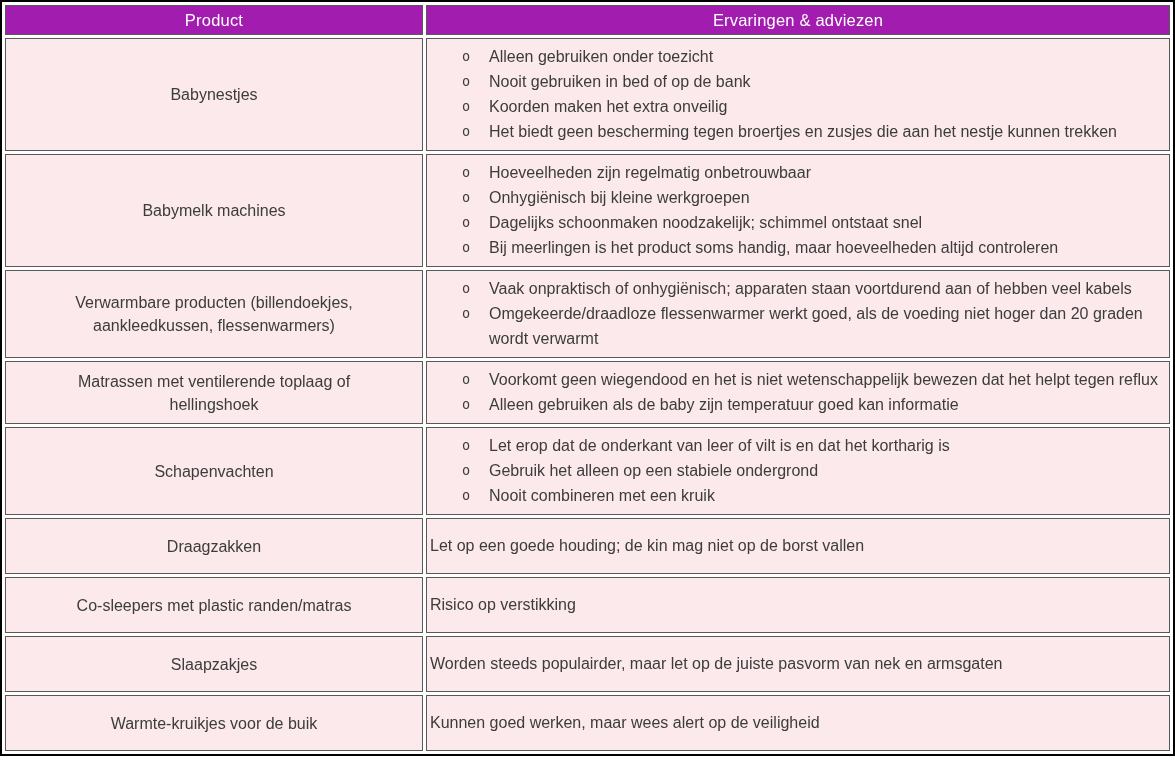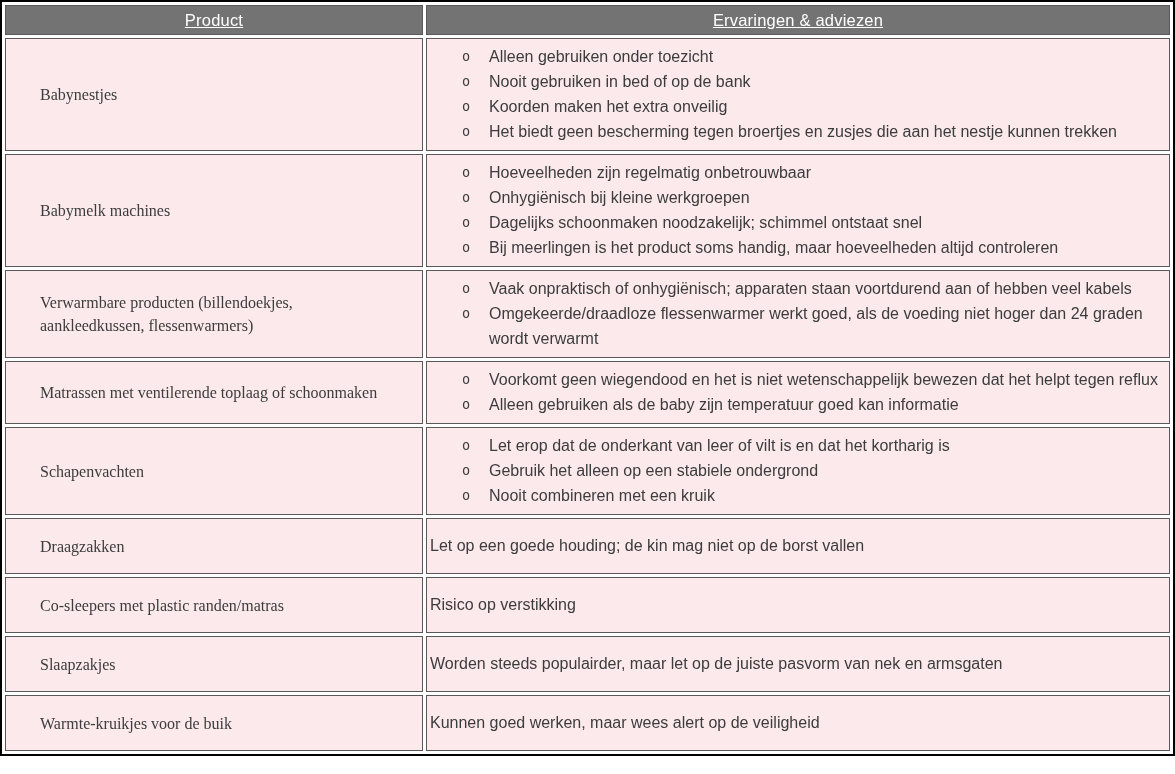--- a/index.html
+++ b/index.html
@@ -19,33 +19,31 @@
   }
   col.c-product { width: 418px; }
   th, td {
     border: 1px solid #595959;
     background: #FBE9EB;
     font-weight: normal;
     font-size: 16px;
     overflow: hidden;
   }
   th.hdr {
-    background: #737373;
+    background: #a21caf;
     color: #FFFFFF;
     height: 26px;
     text-align: center;
     font-size: 16.5px;
     letter-spacing: 0.2px;
-    text-decoration: underline;
   }
   td.product-cell {
-    text-align: left;
+    text-align: center;
     vertical-align: middle;
     padding: 2px 8px;
-    font-family: Liberation Serif, serif;
   }
   .product-inner {
     max-width: 348px;
     margin: 0 auto;
     line-height: 23px;
   }
   td.advice-cell {
     vertical-align: middle;
     padding: 0;
   }
@@ -143,29 +141,29 @@
       <div class="product-inner">Verwarmbare producten (billendoekjes, aankleedkussen, flessenwarmers)</div>
     </td>
     <td class="advice-cell" style="vertical-align: top;">
           <div class="bullets">
             <div class="bullet">
               <span class="marker">o</span>
               <span class="btext">Vaak onpraktisch of onhygiënisch; apparaten staan voortdurend aan of hebben veel kabels</span>
             </div>
             <div class="bullet">
               <span class="marker">o</span>
-              <span class="btext">Omgekeerde/draadloze flessenwarmer werkt goed, als de voeding niet hoger dan 24 graden wordt verwarmt</span>
-            </div>
-          </div>
-        </td>
-  </tr>
-
-  <tr>
-    <td class="product-cell">
-      <div class="product-inner">Matrassen met ventilerende toplaag of schoonmaken</div>
+              <span class="btext">Omgekeerde/draadloze flessenwarmer werkt goed, als de voeding niet hoger dan 20 graden wordt verwarmt</span>
+            </div>
+          </div>
+        </td>
+  </tr>
+
+  <tr>
+    <td class="product-cell">
+      <div class="product-inner">Matrassen met ventilerende toplaag of hellingshoek</div>
     </td>
     <td class="advice-cell" style="vertical-align: top;">
           <div class="bullets">
             <div class="bullet">
               <span class="marker">o</span>
               <span class="btext">Voorkomt geen wiegendood en het is niet wetenschappelijk bewezen dat het helpt tegen reflux</span>
             </div>
             <div class="bullet">
               <span class="marker">o</span>
               <span class="btext">Alleen gebruiken als de baby zijn temperatuur goed kan informatie</span>

